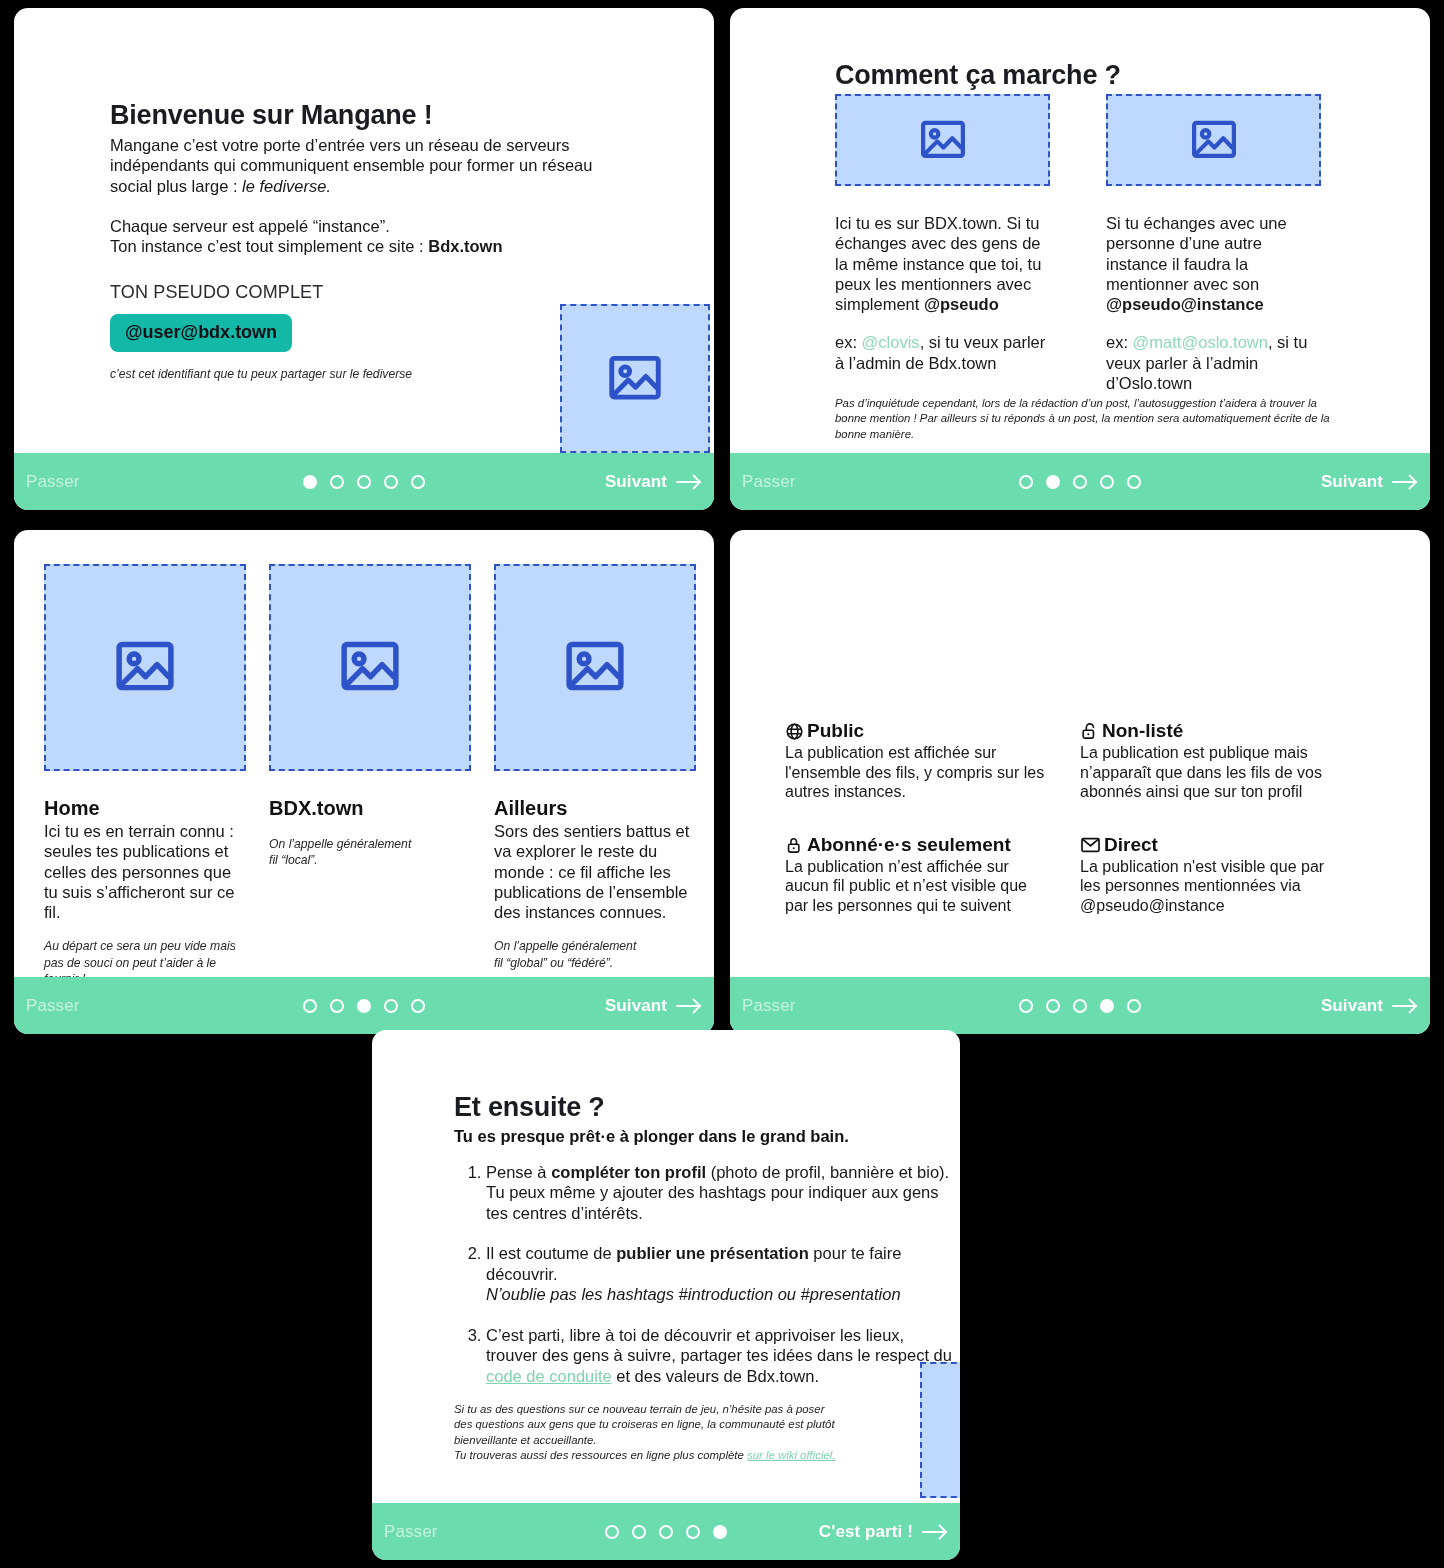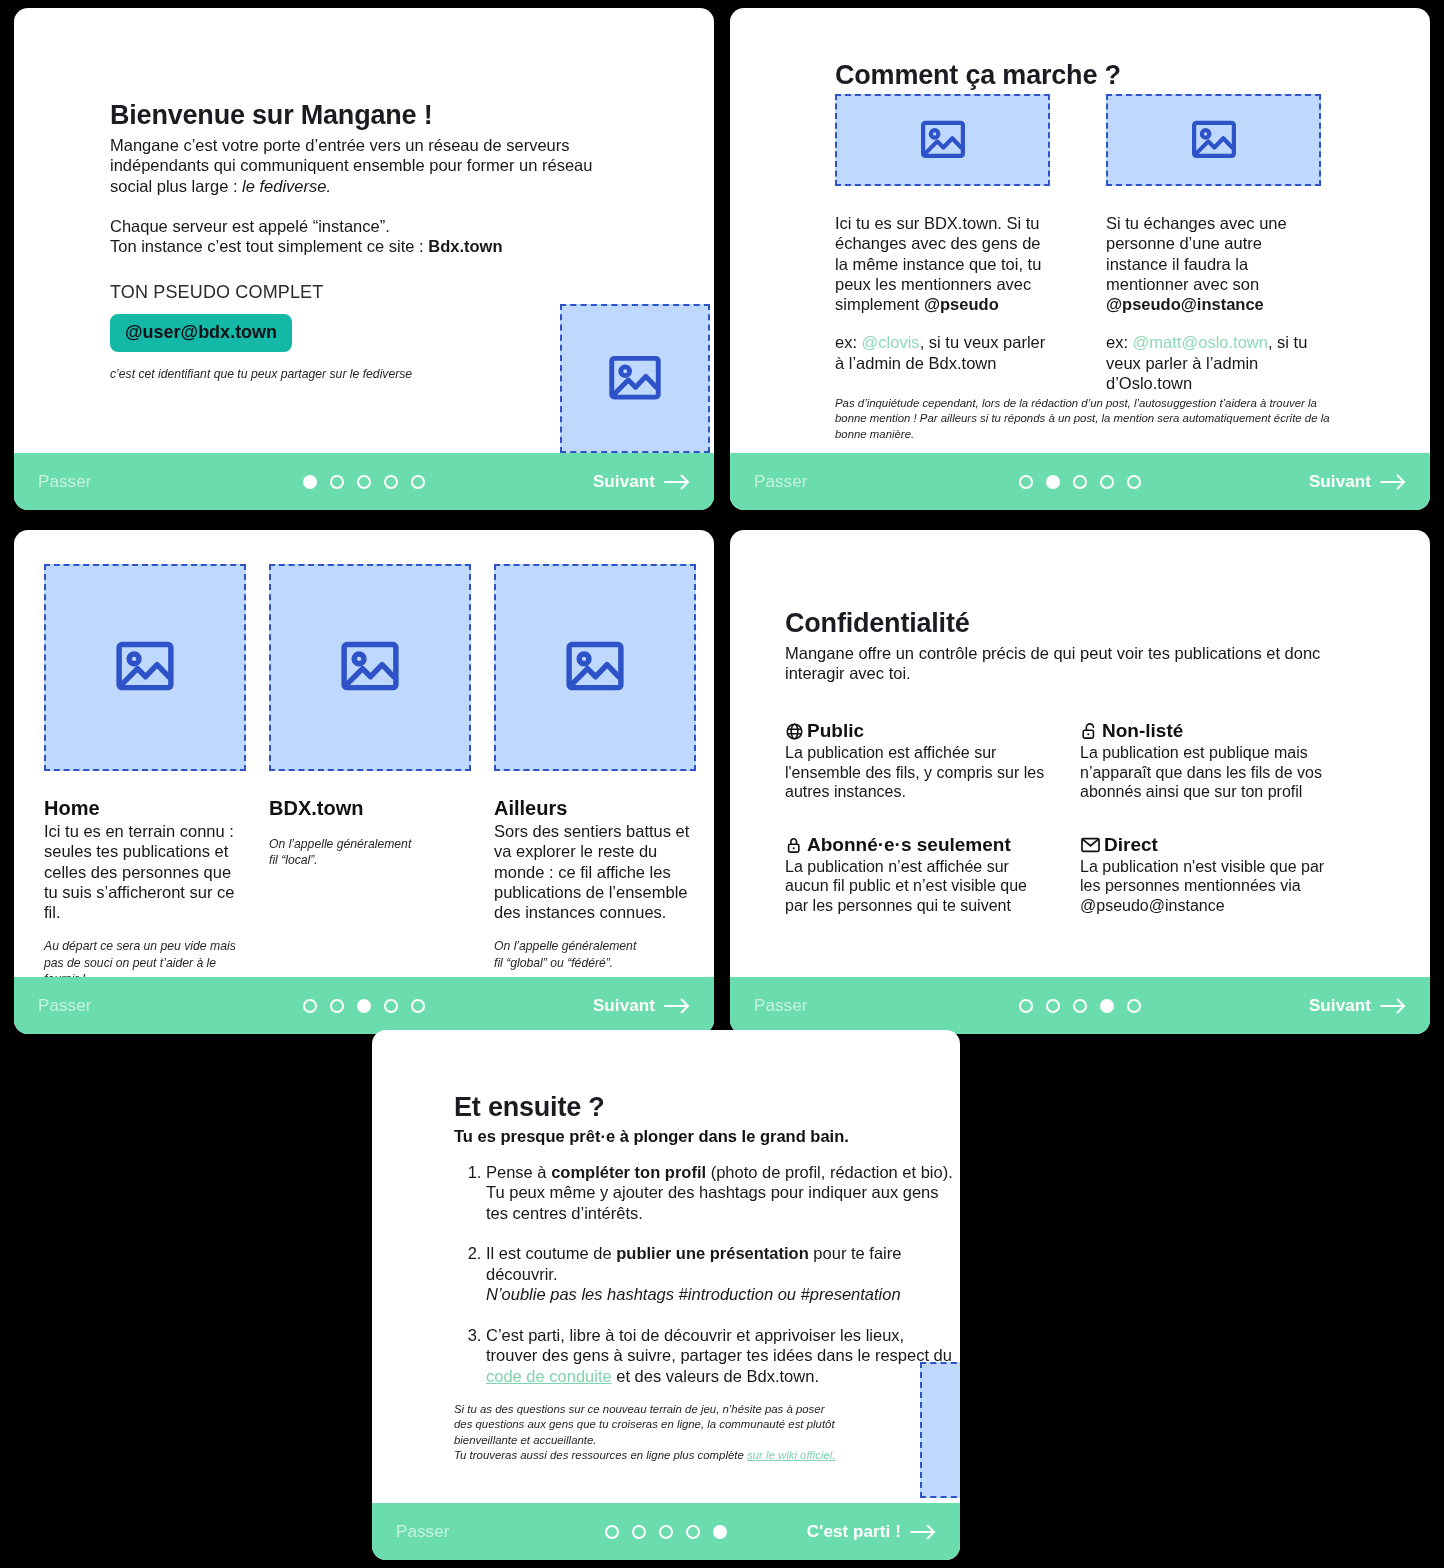--- a/index.html
+++ b/index.html
@@ -31,21 +31,21 @@
     overflow: hidden;
   }
 
   
   .footer {
     flex: 0 0 auto;
     height: 57px;
     background: #6BDCAE;
     display: flex;
     align-items: center;
-    padding: 0 24px;
+    padding: 0 12px;
     position: relative;
   }
   .footer .skip {
     color: rgba(255,255,255,0.62);
     font-size: 17px;
     letter-spacing: .1px;
     cursor: pointer;
   }
   .dots {
     position: absolute;
@@ -376,24 +376,20 @@
               <path d="M1 8 H24"></path>
               <path d="M17.5 1.5 L24 8 L17.5 14.5"></path>
             </svg>
         </span>
       </span>
     </div>
   </div>
 
   <div class="card" id="card4">
     <div class="card-body">
-      <div id="c4-head">
-        <h1 class="title">Confidentialité</h1>
-        <p class="body">Mangane offre un contrôle précis de qui peut voir tes publications et donc interagir avec toi.</p>
-      </div>
       <div class="c4-grid">
 
         <div class="c4-item">
           <h3>
             <span>
               <svg width="19" height="19" viewBox="0 0 24 24" fill="none" stroke="#111" stroke-width="2">
                 <circle cx="12" cy="12" r="9.2"></circle>
                 <ellipse cx="12" cy="12" rx="4.2" ry="9.2"></ellipse>
                 <path d="M3 9.2 H21 M3 14.8 H21"></path>
               </svg>
@@ -468,21 +464,21 @@
   </div>
 
   <div class="card" id="card5">
     <div class="card-body">
       <div id="c5-title">
         <h1 class="title">Et ensuite ?</h1>
         <div id="c5-sub">Tu es presque prêt·e à plonger dans le grand bain.</div>
       </div>
       <ol id="c5-list">
         <li>
-          <span>Pense à </span><b>compléter ton profil</b><span> (photo de profil, rédaction et bio). Tu peux même y ajouter des hashtags pour indiquer aux gens tes centres d’intérêts.</span>
+          <span>Pense à </span><b>compléter ton profil</b><span> (photo de profil, bannière et bio). Tu peux même y ajouter des hashtags pour indiquer aux gens tes centres d’intérêts.</span>
         </li>
         <li>
           <span>Il est coutume de </span><b>publier une présentation</b><span> pour te faire découvrir.</span><br>
           <i>N’oublie pas les hashtags #introduction ou #presentation</i>
         </li>
         <li>
           <span>C’est parti, libre à toi de découvrir et apprivoiser les lieux, trouver des gens à suivre, partager tes idées dans le respect du </span><span class="link">code de conduite</span><span> et des valeurs de Bdx.town.</span>
         </li>
       </ol>
       <div class="tinynote" id="c5-footnote">

